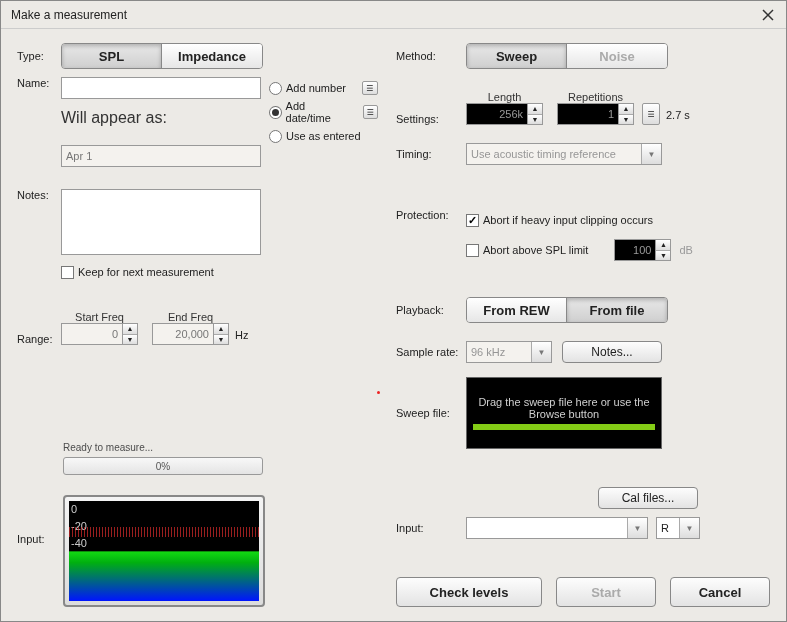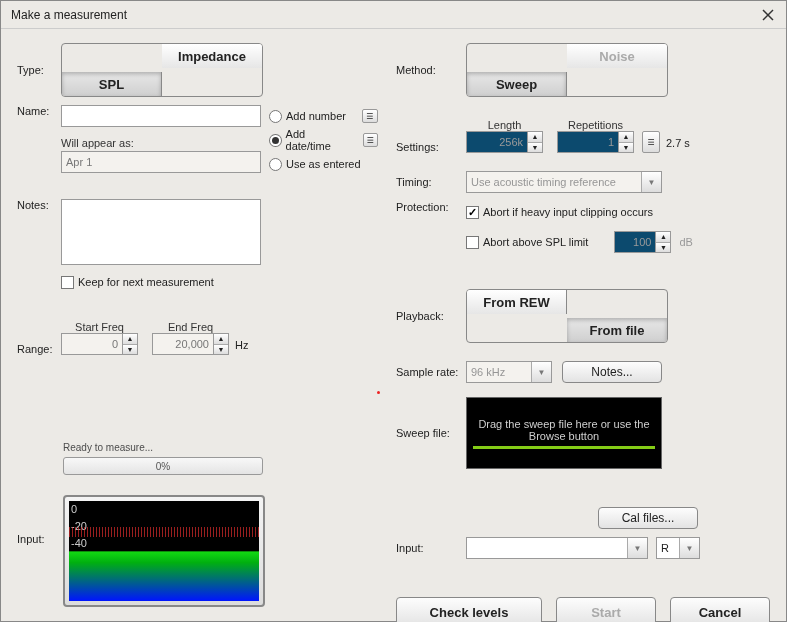--- a/index.html
+++ b/index.html
@@ -11,53 +11,53 @@
   .content { display: flex; padding: 14px 16px; gap: 18px; height: calc(100% - 28px); }
   .col { display: flex; flex-direction: column; }
   .col-left { width: 370px; }
   .col-right { flex: 1; }
   .row { display: flex; align-items: center; margin-bottom: 8px; }
   .label { width: 44px; text-align: right; padding-right: 18px; }
   .label-r { width: 70px; text-align: left; padding-right: 6px; }
   .toggle-group { display: flex; border: 1px solid #888; border-radius: 4px; overflow: hidden; }
   .toggle-btn { width: 100px; height: 24px; display: flex; align-items: center; justify-content: center; font-weight: bold; font-size: 13px; cursor: pointer; background: linear-gradient(#fff,#e6e6e6); border-right: 1px solid #888; }
   .toggle-btn:last-child { border-right: none; }
-  .toggle-btn.active { background: linear-gradient(#e8e8e8,#cfcfcf); box-shadow: inset 0 2px 4px rgba(0,0,0,0.25); margin-top: 28px; }
+  .toggle-btn.active { background: linear-gradient(#e8e8e8,#cfcfcf); box-shadow: inset 0 2px 4px rgba(0,0,0,0.25); }
   .toggle-btn.disabled { color: #aaa; }
   input[type=text].field { height: 22px; border: 1px solid #999; background: #fff; padding: 2px 4px; }
   input[type=text].readonly { background: #f4f2ee; color: #777; }
   textarea.field { border: 1px solid #999; background: #fff; resize: none; padding: 4px; }
   .radio-row { display: flex; align-items: center; gap: 4px; height: 22px; margin-bottom: 2px; }
   .radio { width: 13px; height: 13px; border: 1px solid #777; border-radius: 50%; background: #fff; display: inline-flex; align-items: center; justify-content: center; }
   .radio.checked::after { content: ''; width: 7px; height: 7px; background: #333; border-radius: 50%; }
   .check { width: 13px; height: 13px; border: 1px solid #777; background: #fff; display: inline-flex; align-items: center; justify-content: center; }
   .check.checked::after { content: '✓'; font-size: 11px; font-weight: bold; color: #000; line-height: 1; }
   .small-ico { width: 16px; height: 14px; border: 1px solid #999; background: linear-gradient(#fff,#ddd); border-radius: 2px; display:flex; align-items:center; justify-content:center; font-size:8px; }
   .spinner { display: flex; align-items: center; }
-  .spinner input { width: 62px; height: 22px; text-align: right; border: 1px solid #999; background: #0c4a6e; color: #999; padding-right: 4px; }
+  .spinner input { width: 62px; height: 22px; text-align: right; border: 1px solid #999; background: #000000; color: #999; padding-right: 4px; }
   .spin-btns { display: flex; flex-direction: column; border: 1px solid #999; border-left: none; height: 22px; }
   .spin-btns div { width: 14px; flex: 1; background: linear-gradient(#fff,#ddd); font-size: 7px; display: flex; align-items: center; justify-content: center; cursor: pointer; }
   .spin-btns div:first-child { border-bottom: 1px solid #aaa; }
-  .sub-label { font-size: 11px; color: #333; margin-bottom: 2px; }
+  .sub-label { font-size: 16px; color: #333; margin-bottom: 18px; }
   .combo { height: 22px; border: 1px solid #999; background: #f4f2ee; display: flex; align-items: center; padding: 0 4px; color: #969696; position: relative; }
   .combo .arrow { position: absolute; right: 0; top: 0; bottom: 0; width: 20px; border-left: 1px solid #aaa; background: linear-gradient(#fff,#ddd); display:flex; align-items:center; justify-content:center; font-size:8px; color:#777; }
   .combo.enabled { background: #fff; color: #222; }
   .btn { height: 26px; border: 1px solid #888; border-radius: 4px; background: linear-gradient(#fdfdfd,#e3e3e3); display: flex; align-items: center; justify-content: center; cursor: pointer; font-size: 12px; padding: 0 14px; }
   .btn.bold { font-weight: bold; font-size: 13px; }
   .btn.disabled { color: #aaa; }
   .progress-wrap { margin-top: auto; margin-left:46px; padding-top: 40px; }
   .progress-label { font-size: 10px; color: #4d4d4d; margin-bottom: 4px; }
   .progress { height: 18px; border: 1px solid #999; background: linear-gradient(#f8f8f8,#e4e4e4); border-radius: 3px; display: flex; align-items: center; justify-content: center; font-size: 10px; color: #555; }
   .spectrum-box { margin-top: 6px; border: 2px solid #888; border-radius: 4px; padding: 4px; background: linear-gradient(#f4f4f4,#dcdcdc); }
   .spectrum { width: 190px; height: 100px; background: #000; position: relative; overflow: hidden; }
   .spectrum .grad { position:absolute; left:0; right:0; bottom:0; height:70%; background: linear-gradient(to top, #0014ff 0%, #00b010 55%, #12d812 70%, rgba(0,0,0,0) 72%); }
   .spectrum .noise { position:absolute; left:0; right:0; top:26px; height:10px; background: repeating-linear-gradient(90deg,#f33 0 1px, transparent 1px 3px); opacity:0.6; }
   .spectrum .ticks { position:absolute; left:2px; top:2px; bottom:2px; display:flex; flex-direction:column; justify-content:space-between; font-size:8px; color:#ccc; }
   .dropzone { width: 196px; height: 72px; background: #000; color: #cfcfcf; display: flex; align-items: center; justify-content: center; text-align: center; font-size: 11px; padding: 6px; border: 1px solid #666; }
-  .dropzone .inner { border-bottom: 3px solid #84cc16; padding-bottom:4px; }
+  .dropzone .inner { border-bottom: 6px solid #84cc16; padding-bottom:4px; }
   .bottom-btns { display: flex; gap: 14px; margin-top: auto; padding-top: 30px; justify-content: flex-end; }
   .bottom-btns .btn { width: 120px; height: 30px; }
   .mini-header { display:flex; justify-content:center; font-size:11px; color:#333; }
   .red-dot { position:absolute; left:376px; top:390px; width:3px; height:3px; background:#e22; border-radius:50%; }
 </style>
 </head>
 <body>
 <div class="window">
 
 <div class="titlebar">

